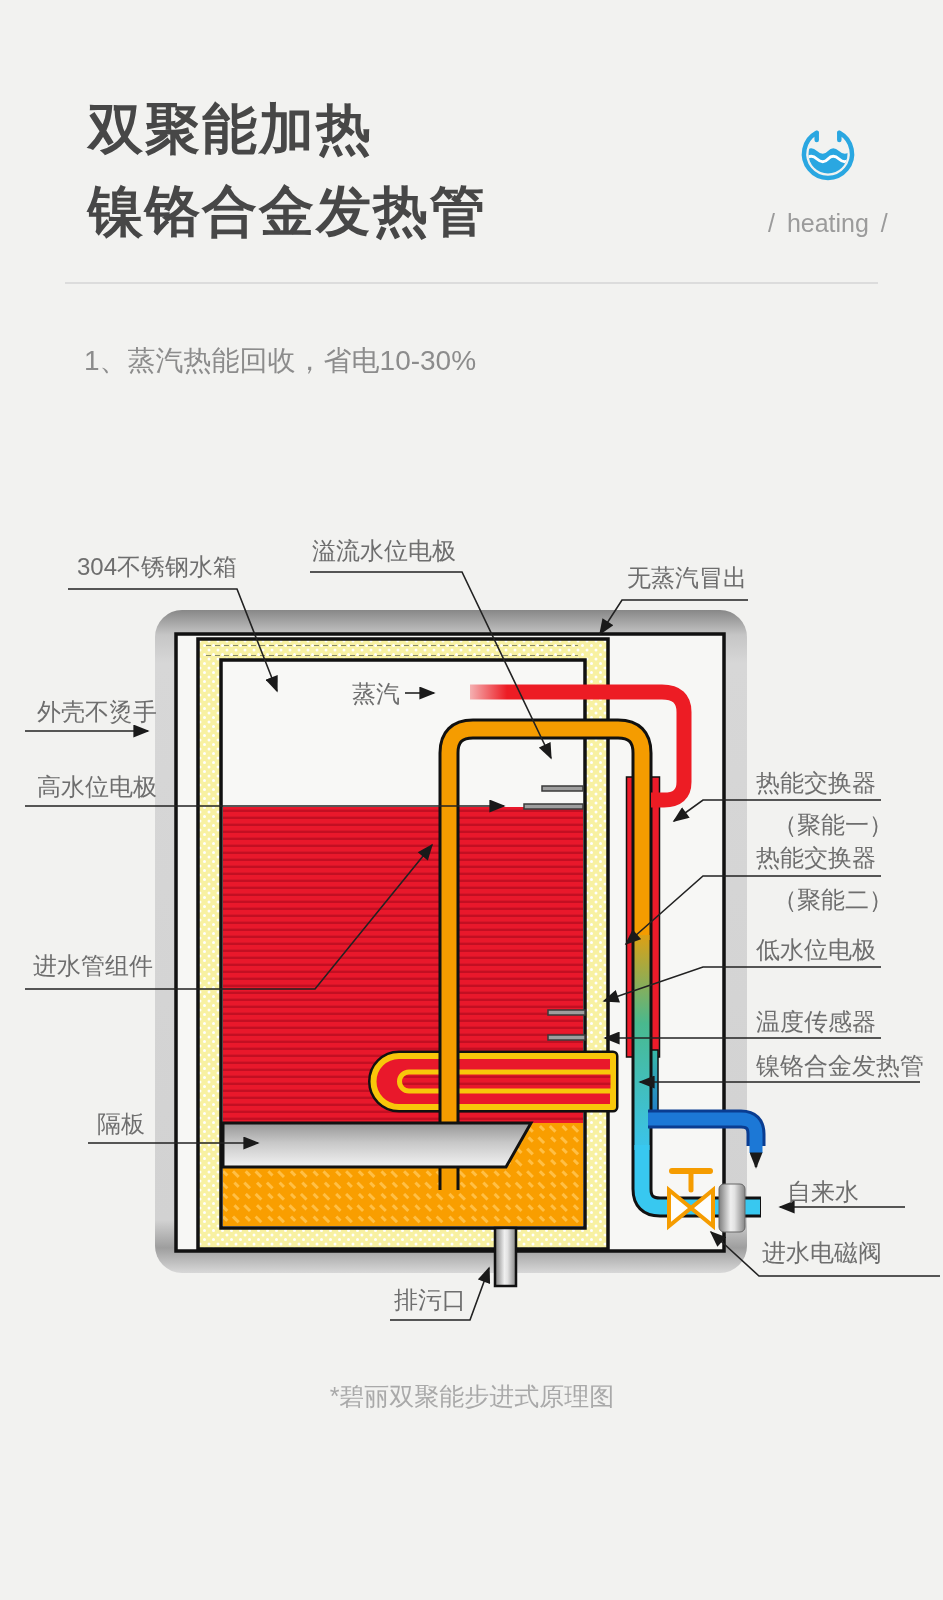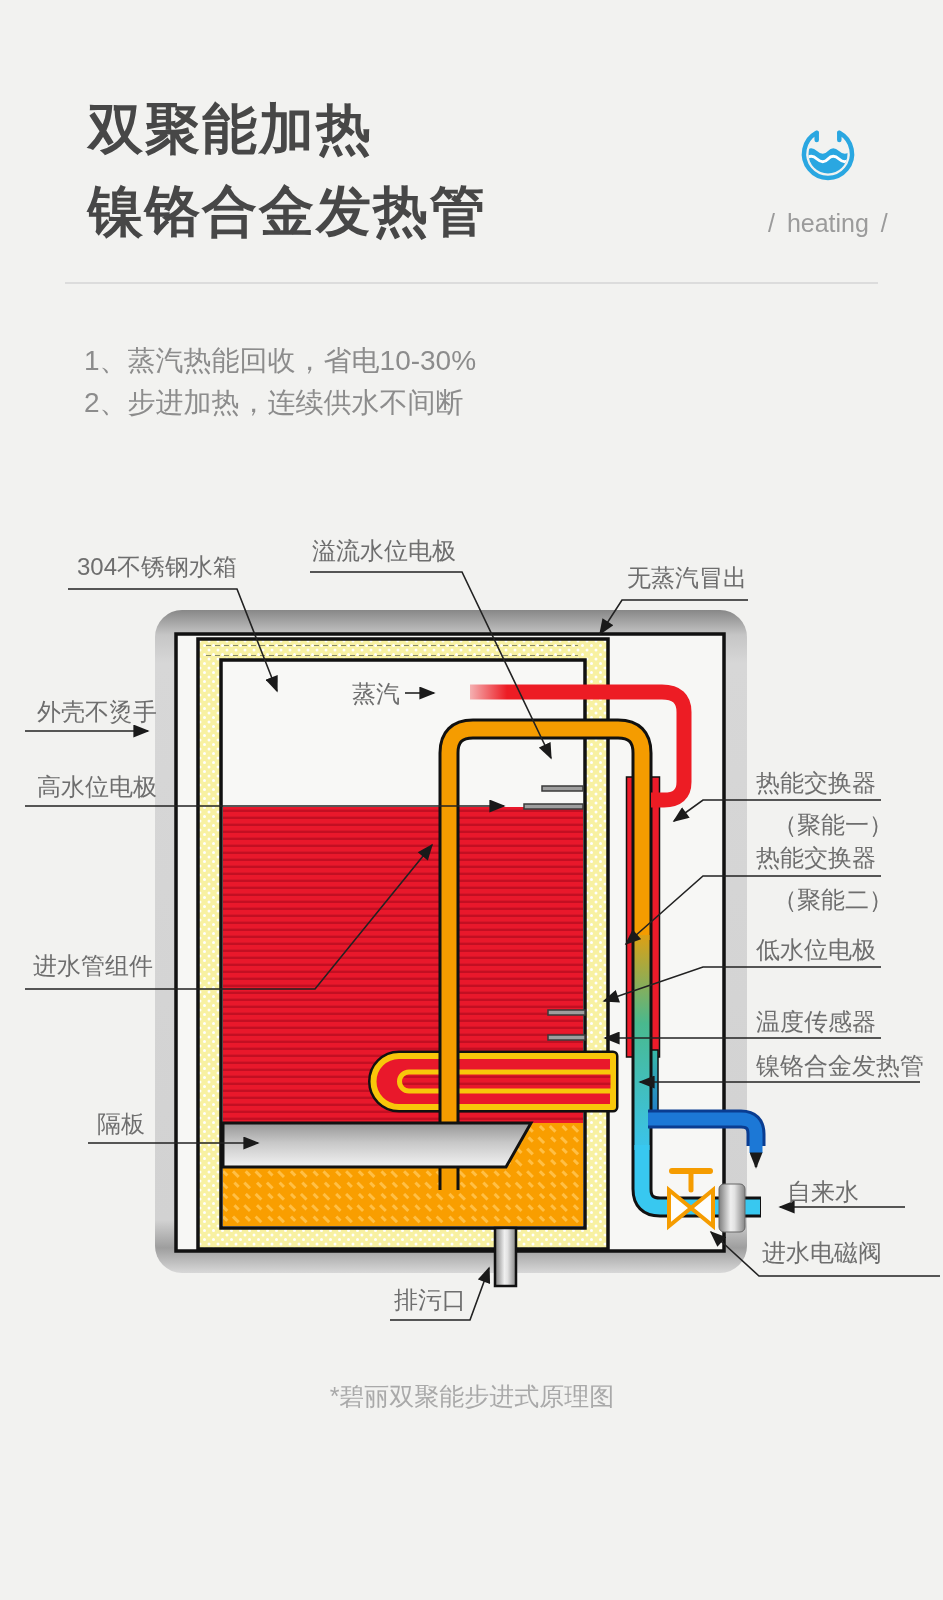--- a/index.html
+++ b/index.html
@@ -36,21 +36,20 @@
     <path d="M8,27 q5,-5.5 11,0 t11,0 t11,0 t11,0 V52 H8 Z" fill="#2aa7e1"></path>
     <path d="M8,35 q5,-5.5 11,0 t11,0 t11,0 t11,0" fill="none" stroke="#ffffff" stroke-width="3"></path>
   </g>
 </svg>
 
 <div class="abs tagline">/ heating /</div>
 <div class="abs divider"></div>
 
 <div class="abs benefits">
   <div>1、蒸汽热能回收，省电10-30%</div>
-  <div>2、步进加热，连续供水不间断</div>
 </div>
 
 <div class="abs" style="left:0;top:0">
 <svg width="943" height="1600" viewBox="0 0 943 1600">
   <defs>
     <linearGradient id="shellGrad" x1="0" y1="0" x2="0" y2="1">
       <stop offset="0" stop-color="#878787"></stop>
           <stop offset="0.038" stop-color="#c6c6c6"></stop>
       <stop offset="0.08" stop-color="#d7d7d7"></stop>
           <stop offset="0.92" stop-color="#d2d2d2"></stop>

